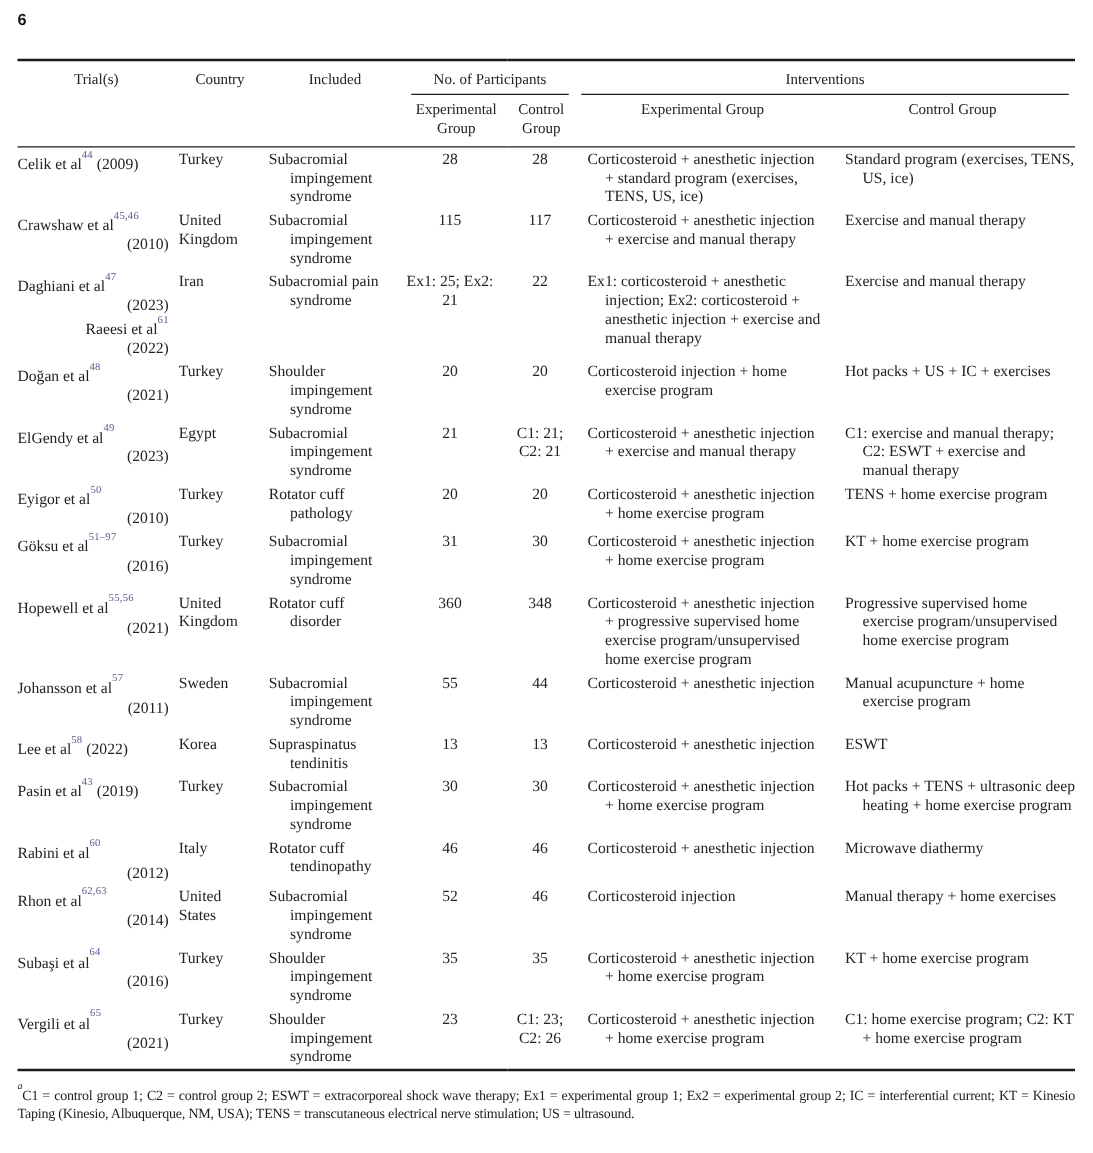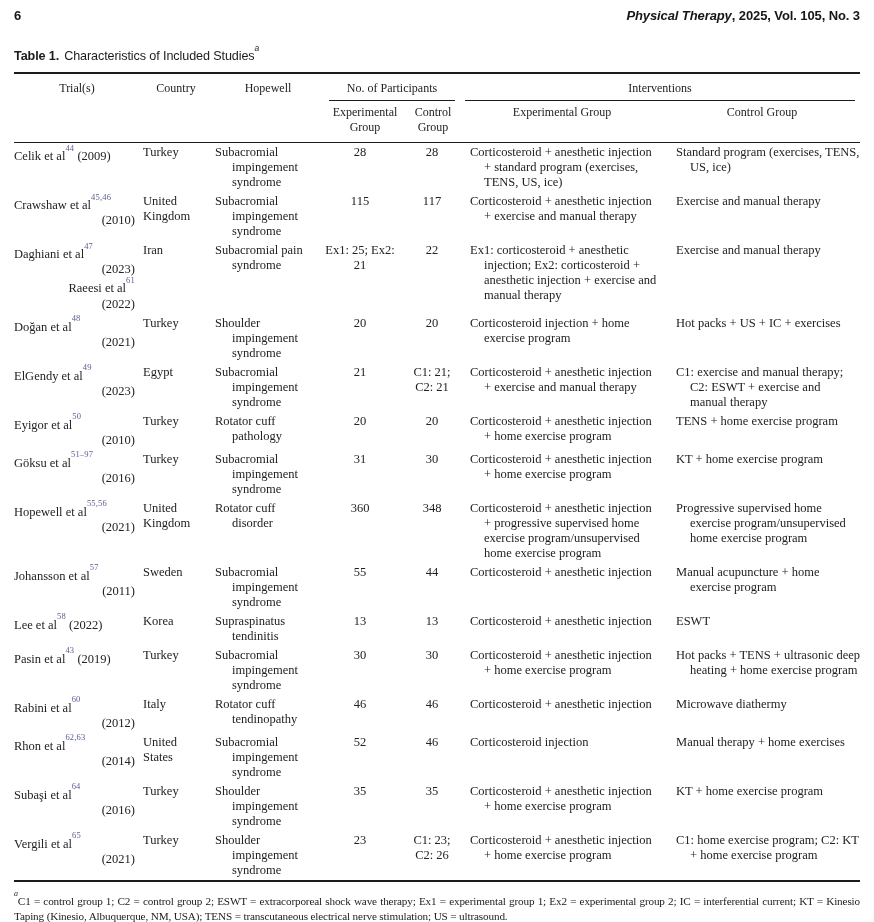--- a/index.html
+++ b/index.html
@@ -72,42 +72,38 @@
   }
   .footnote sup.fmark { font-style: italic; font-size: 8px; position: relative; top: -3.5px; }
 </style>
 </head>
 <body>
 
 <div class="page">
 
   <div class="running-head">
     <span class="pageno">6</span>
-    <span class="journal"><span class="jname">Physical Therapy</span><span>, 2025, Vol. 105, No. 3</span></span>
   </div>
 
-  <div class="table-title">
-    <span class="tlabel">Table 1.</span><span>Characteristics of Included Studies</span><sup class="tsup">a</sup>
-  </div>
 
   <table class="studies">
     <colgroup>
       <col style="width:126px">
         <col style="width:72px">
         <col style="width:112px">
       <col style="width:82px">
         <col style="width:54px">
         <col style="width:204px">
         <col style="width:196px">
     </colgroup>
     <thead>
       <tr class="hdr-group">
         <th rowspan="2" class="plain">Trial(s)</th>
         <th rowspan="2" class="plain">Country</th>
-        <th rowspan="2" class="plain">Hopewell</th>
+        <th rowspan="2" class="plain">Included</th>
         <th colspan="2" class="spanner">
             <span class="spanner-inner">No. of Participants</span>
           </th>
         <th colspan="2" class="spanner">
             <span class="spanner-inner">Interventions</span>
           </th>
       </tr>
       <tr class="hdr-sub">
         <th>Experimental Group</th>
         <th>Control Group</th>

